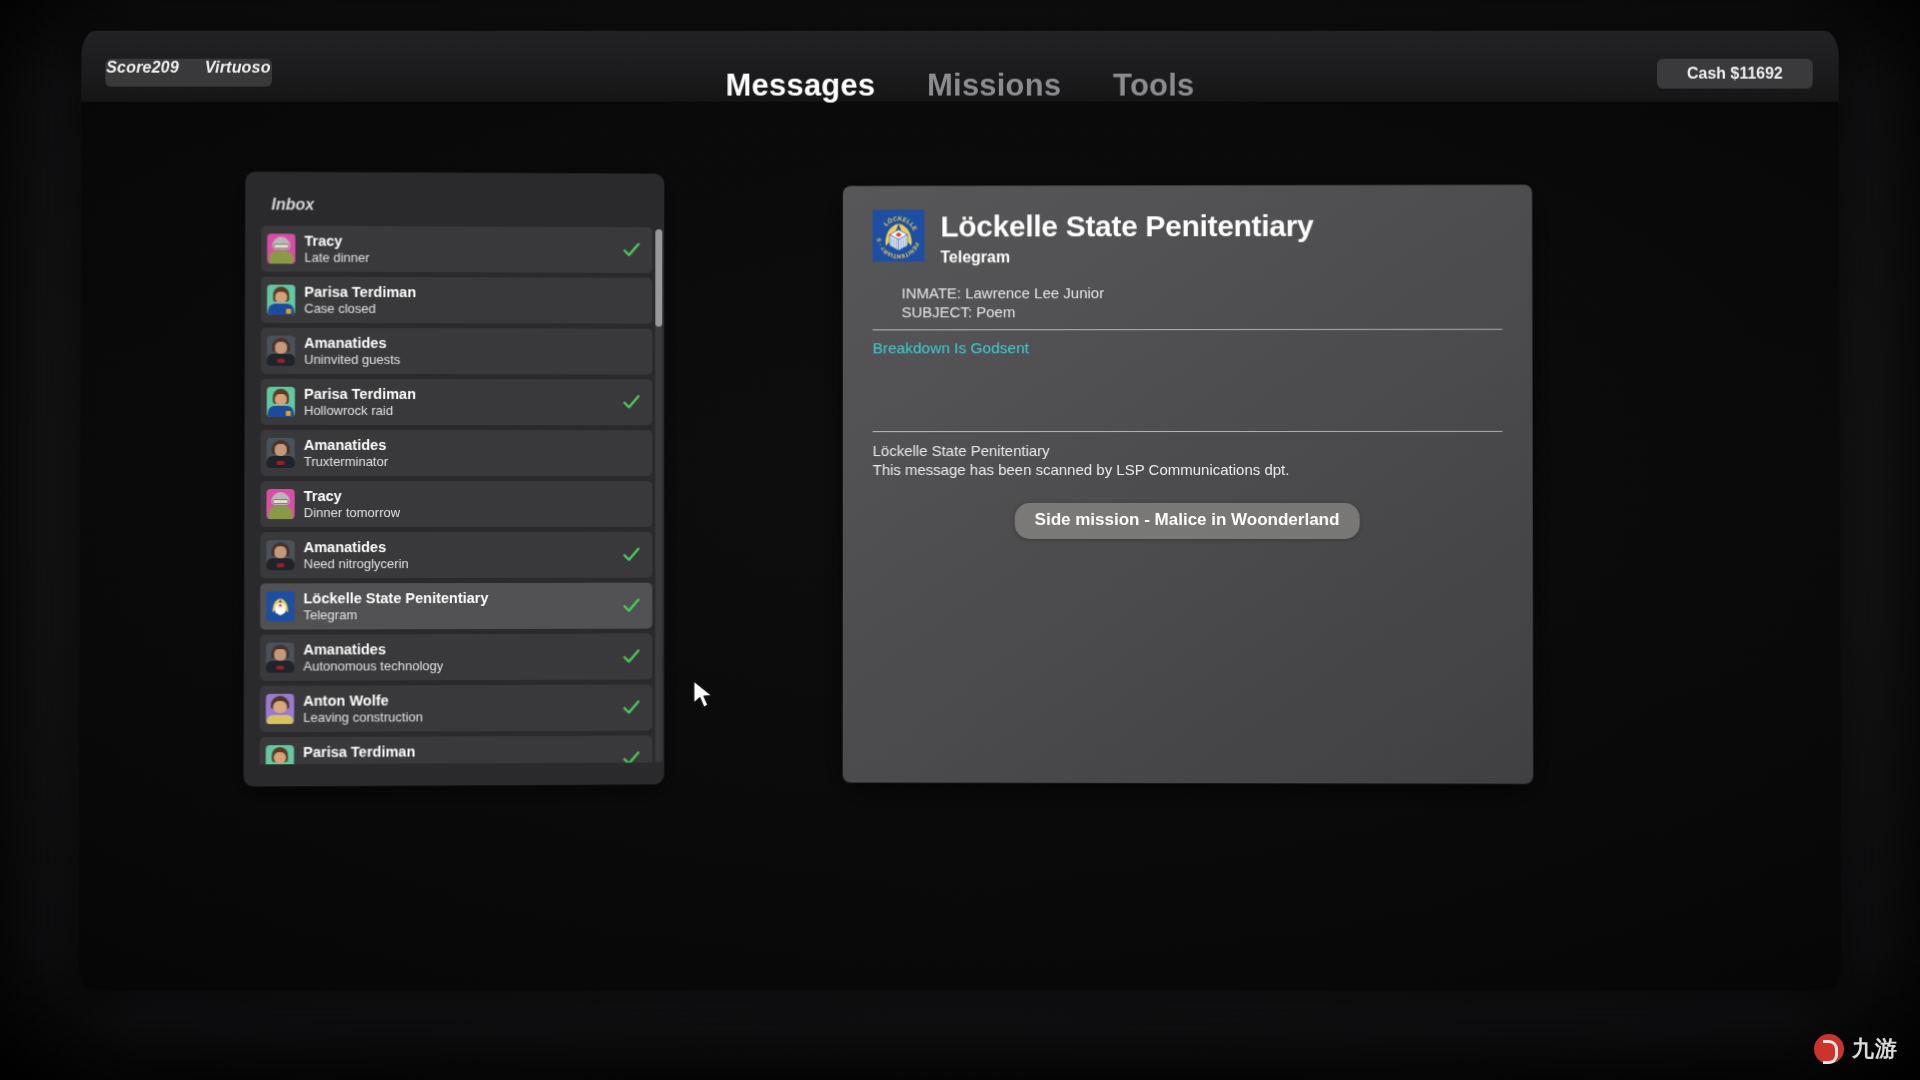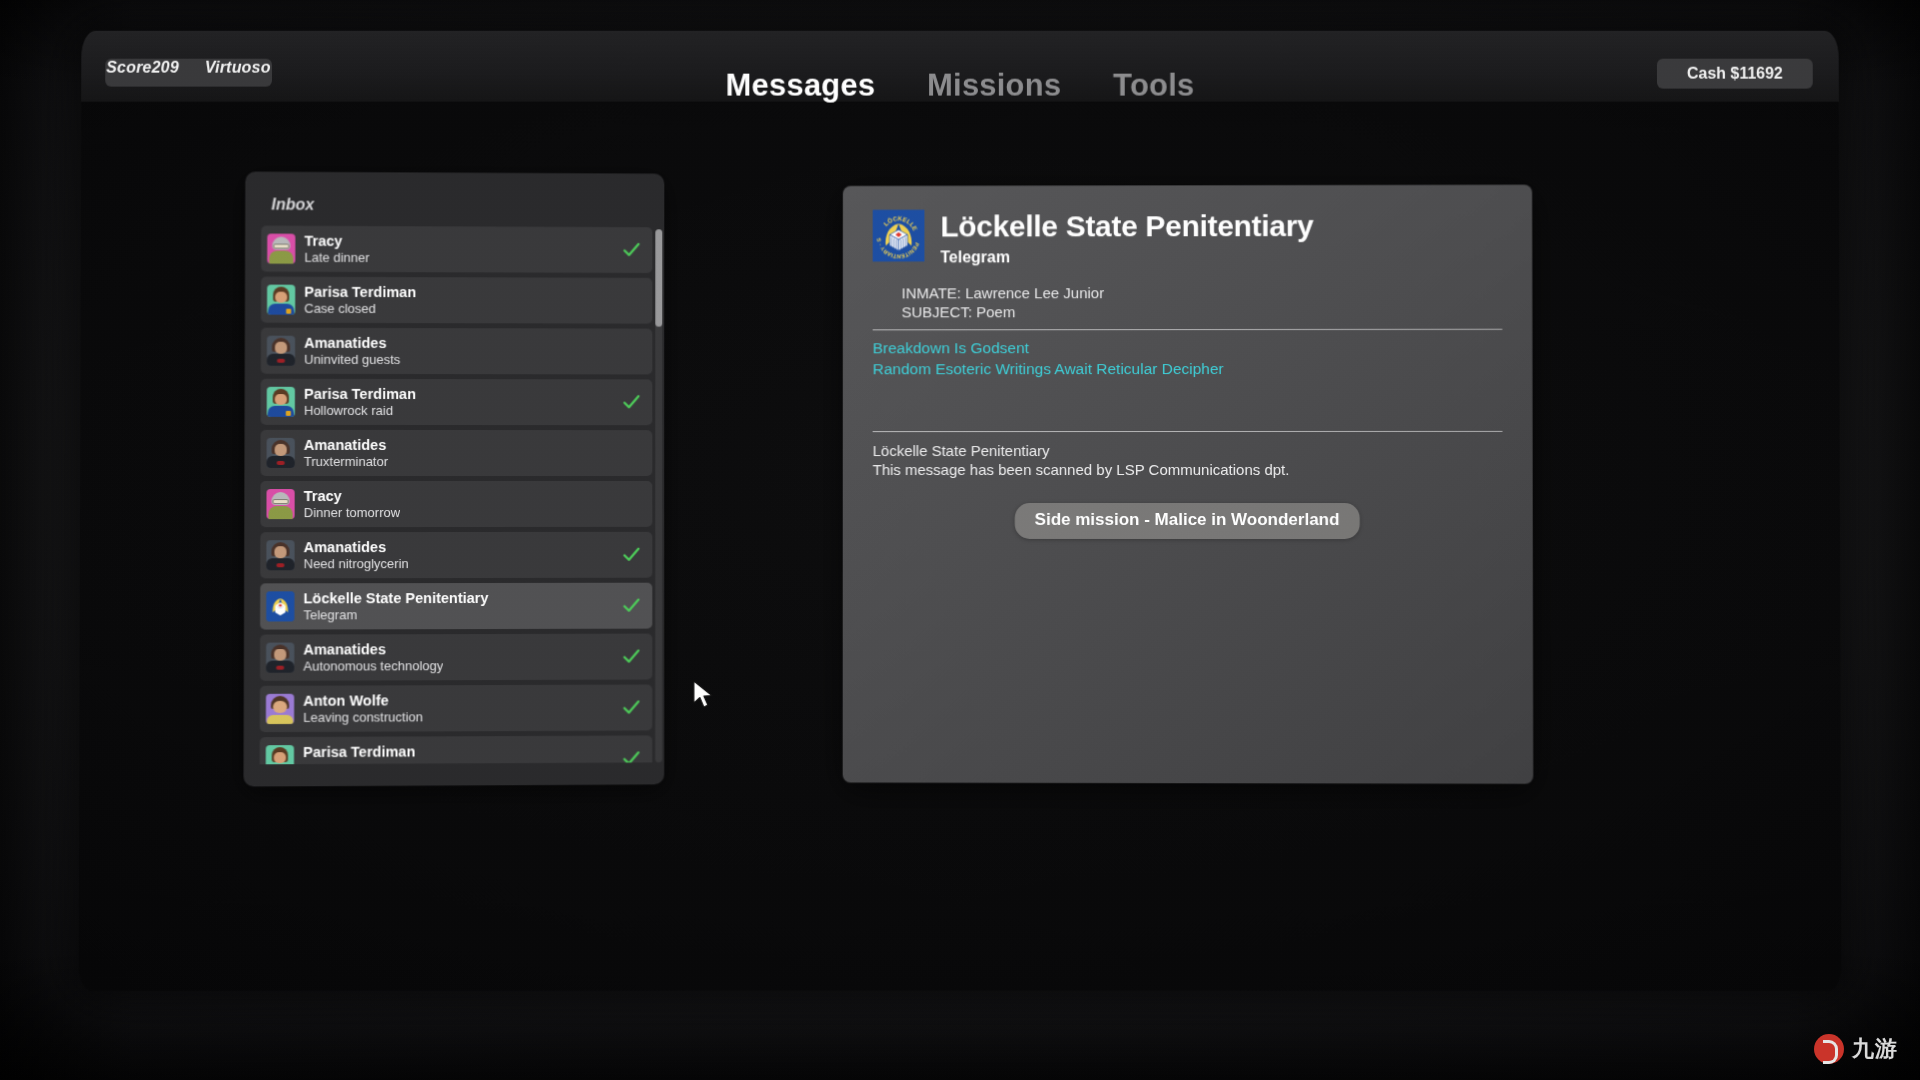--- a/index.html
+++ b/index.html
@@ -479,21 +479,20 @@
       </div>
     </div>
 
     <div class="meta-line" id="meta-inmate">INMATE: Lawrence Lee Junior</div>
     <div class="meta-line" id="meta-subject">SUBJECT: Poem</div>
 
     <div id="rule-top"></div>
 
     <div id="poem">
       <div class="poem-line">Breakdown Is Godsent</div>
-      <div class="poem-line">Random Esoteric Writings Await Reticular Decipher</div>
     </div>
 
     <div id="rule-bot"></div>
 
     <div class="foot-line" id="foot-1">Löckelle State Penitentiary</div>
     <div class="foot-line" id="foot-2">This message has been scanned by LSP Communications dpt.</div>
 
     <div id="mission-btn">Side mission - Malice in Woonderland</div>
   </div>
 

